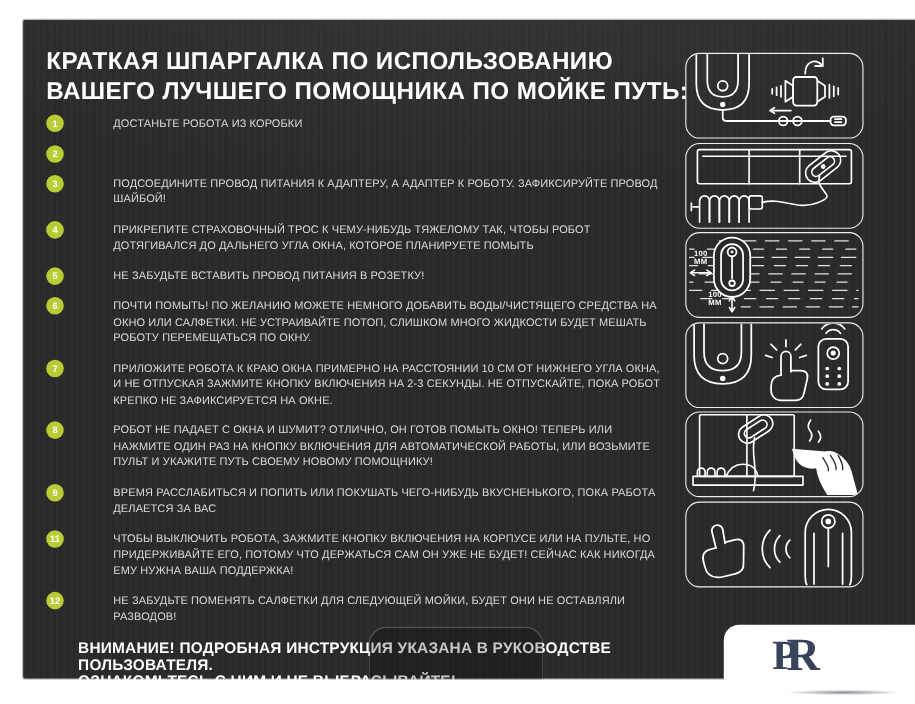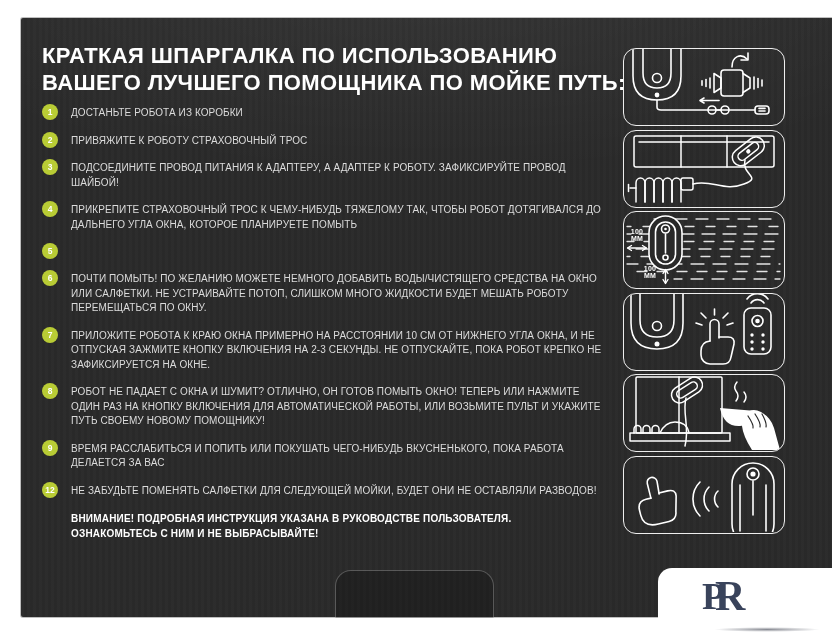--- a/index.html
+++ b/index.html
@@ -22,25 +22,25 @@
     color:#ffffff;font-weight:bold;font-size:22px;line-height:27px;letter-spacing:0.4px;
   }
   .steps{position:absolute;left:21px;top:86px;width:560px;}
   .step{display:flex;gap:13px;margin-bottom:11px;}
   .badge{
     flex:0 0 16px;width:16px;height:16px;border-radius:50%;
     color:#ffffff;font-size:8.5px;font-weight:bold;
     display:flex;align-items:center;justify-content:center;
   }
   .step-text{
-    color:#dcdcdc;font-size:10px;line-height:14.5px;letter-spacing:0.1px;padding-top:2px;
+    color:#dcdcdc;font-size:10px;line-height:14.5px;letter-spacing:0.1px;padding-top:2px;margin-left:32px;
   }
   .notice{
     margin-left:29px;margin-top:13px;color:#ffffff;font-weight:bold;
-    font-size:10px;line-height:15px;letter-spacing:0.2px;
+    font-size:14px;line-height:15px;letter-spacing:0.2px;
   }
   .panel-col{position:absolute;left:602px;top:30px;width:162px;}
   .panel{
     box-sizing:border-box;width:162px;height:78px;
     border:1.5px solid rgba(255,255,255,0.92);border-radius:13px;
     margin-bottom:3.5px;position:relative;overflow:hidden;
   }
   .panel svg{position:absolute;left:0;top:0;}
   .measure-label{
     position:absolute;width:24px;text-align:center;color:#ffffff;
@@ -80,48 +80,52 @@
     <div>ВАШЕГО ЛУЧШЕГО ПОМОЩНИКА ПО МОЙКЕ ПУТЬ:</div>
   </div>
 
   <div class="steps">
     <div class="step">
       <div class="badge" style="background: rgb(185, 204, 53);">1</div>
       <div class="step-text">ДОСТАНЬТЕ РОБОТА ИЗ КОРОБКИ</div>
     </div>
     <div class="step">
       <div class="badge" style="background: rgb(185, 204, 53);">2</div>
-      <div class="step-text">ПРИВЯЖИТЕ К РОБОТУ СТРАХОВОЧНЫЙ ТРОС</div>
     </div>
     <div class="step">
       <div class="badge" style="background: rgb(185, 204, 53);">3</div>
       <div class="step-text">ПОДСОЕДИНИТЕ ПРОВОД ПИТАНИЯ К АДАПТЕРУ, А АДАПТЕР К РОБОТУ. ЗАФИКСИРУЙТЕ ПРОВОД ШАЙБОЙ!</div>
     </div>
     <div class="step">
       <div class="badge" style="background: rgb(185, 204, 53);">4</div>
       <div class="step-text">ПРИКРЕПИТЕ СТРАХОВОЧНЫЙ ТРОС К ЧЕМУ-НИБУДЬ ТЯЖЕЛОМУ ТАК, ЧТОБЫ РОБОТ ДОТЯГИВАЛСЯ ДО ДАЛЬНЕГО УГЛА ОКНА, КОТОРОЕ ПЛАНИРУЕТЕ ПОМЫТЬ</div>
     </div>
     <div class="step">
       <div class="badge" style="background: rgb(185, 204, 53);">5</div>
+      <div class="step-text">НЕ ЗАБУДЬТЕ ВСТАВИТЬ ПРОВОД ПИТАНИЯ В РОЗЕТКУ!</div>
     </div>
     <div class="step">
       <div class="badge" style="background: rgb(185, 204, 53);">6</div>
       <div class="step-text">ПОЧТИ ПОМЫТЬ! ПО ЖЕЛАНИЮ МОЖЕТЕ НЕМНОГО ДОБАВИТЬ ВОДЫ/ЧИСТЯЩЕГО СРЕДСТВА НА ОКНО ИЛИ САЛФЕТКИ. НЕ УСТРАИВАЙТЕ ПОТОП, СЛИШКОМ МНОГО ЖИДКОСТИ БУДЕТ МЕШАТЬ РОБОТУ ПЕРЕМЕЩАТЬСЯ ПО ОКНУ.</div>
     </div>
     <div class="step">
       <div class="badge" style="background: rgb(185, 204, 53);">7</div>
       <div class="step-text">ПРИЛОЖИТЕ РОБОТА К КРАЮ ОКНА ПРИМЕРНО НА РАССТОЯНИИ 10 СМ ОТ НИЖНЕГО УГЛА ОКНА, И НЕ ОТПУСКАЯ ЗАЖМИТЕ КНОПКУ ВКЛЮЧЕНИЯ НА 2-3 СЕКУНДЫ. НЕ ОТПУСКАЙТЕ, ПОКА РОБОТ КРЕПКО НЕ ЗАФИКСИРУЕТСЯ НА ОКНЕ.</div>
     </div>
     <div class="step">
       <div class="badge" style="background: rgb(185, 204, 53);">8</div>
       <div class="step-text">РОБОТ НЕ ПАДАЕТ С ОКНА И ШУМИТ? ОТЛИЧНО, ОН ГОТОВ ПОМЫТЬ ОКНО! ТЕПЕРЬ ИЛИ НАЖМИТЕ ОДИН РАЗ НА КНОПКУ ВКЛЮЧЕНИЯ ДЛЯ АВТОМАТИЧЕСКОЙ РАБОТЫ, ИЛИ ВОЗЬМИТЕ ПУЛЬТ И УКАЖИТЕ ПУТЬ СВОЕМУ НОВОМУ ПОМОЩНИКУ!</div>
     </div>
     <div class="step">
       <div class="badge" style="background: rgb(185, 204, 53);">9</div>
       <div class="step-text">ВРЕМЯ РАССЛАБИТЬСЯ И ПОПИТЬ ИЛИ ПОКУШАТЬ ЧЕГО-НИБУДЬ ВКУСНЕНЬКОГО, ПОКА РАБОТА ДЕЛАЕТСЯ ЗА ВАС</div>
+    </div>
+    <div class="step">
+      <div class="badge" style="background: rgb(185, 204, 53);">11</div>
+      <div class="step-text">ЧТОБЫ ВЫКЛЮЧИТЬ РОБОТА, ЗАЖМИТЕ КНОПКУ ВКЛЮЧЕНИЯ НА КОРПУСЕ ИЛИ НА ПУЛЬТЕ, НО ПРИДЕРЖИВАЙТЕ ЕГО, ПОТОМУ ЧТО ДЕРЖАТЬСЯ САМ ОН УЖЕ НЕ БУДЕТ! СЕЙЧАС КАК НИКОГДА ЕМУ НУЖНА ВАША ПОДДЕРЖКА!</div>
     </div>
     <div class="step">
       <div class="badge" style="background: rgb(185, 204, 53);">12</div>
       <div class="step-text">НЕ ЗАБУДЬТЕ ПОМЕНЯТЬ САЛФЕТКИ ДЛЯ СЛЕДУЮЩЕЙ МОЙКИ, БУДЕТ ОНИ НЕ ОСТАВЛЯЛИ РАЗВОДОВ!</div>
     </div>
     <div class="notice">
       <div>ВНИМАНИЕ! ПОДРОБНАЯ ИНСТРУКЦИЯ УКАЗАНА В РУКОВОДСТВЕ ПОЛЬЗОВАТЕЛЯ.</div>
       <div>ОЗНАКОМЬТЕСЬ С НИМ И НЕ ВЫБРАСЫВАЙТЕ!</div>
     </div>
   </div>

